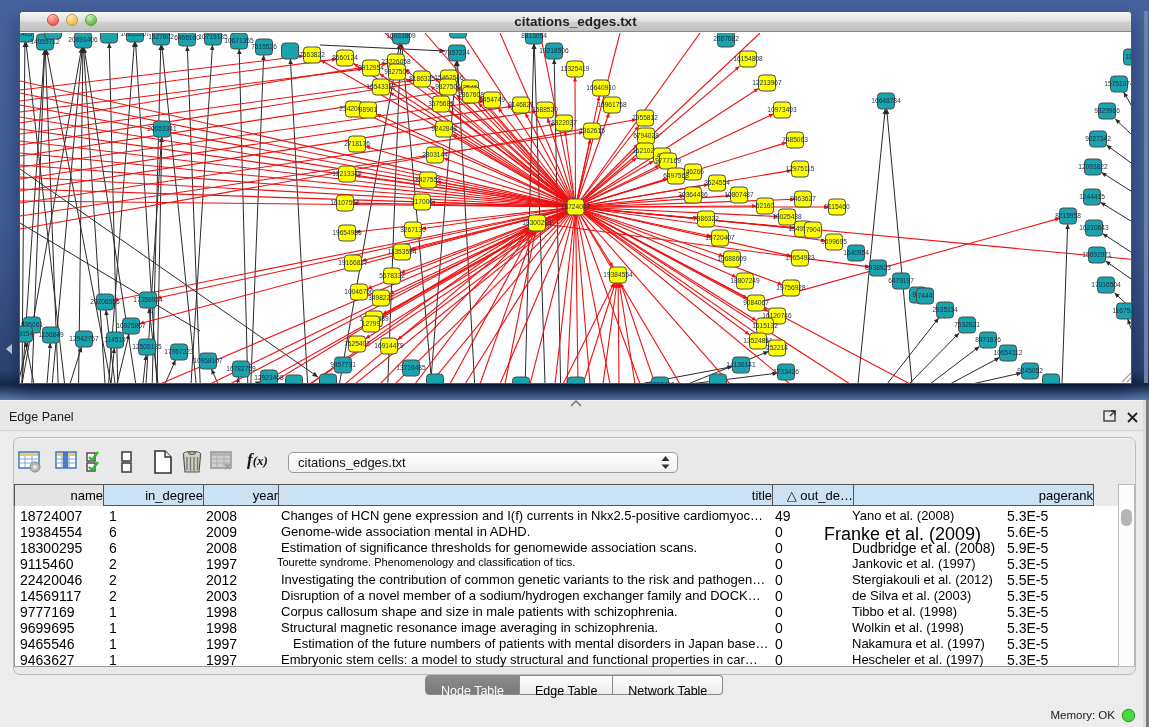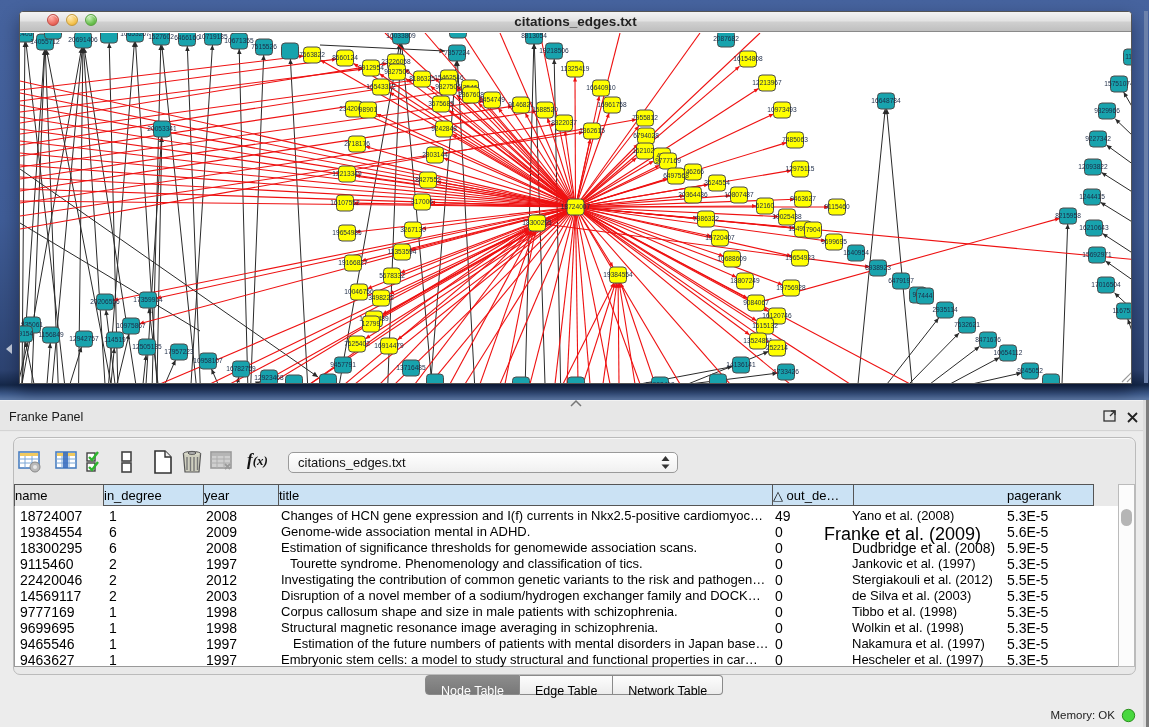--- a/index.html
+++ b/index.html
@@ -15,21 +15,21 @@
 #larr{position:absolute;left:1px;top:344px;width:0;height:0;border:5px solid transparent;border-right:6px solid #c6cede}
 #tpbar{position:absolute;left:0;top:400px;width:1149px;height:31px;background:#e7e7e7;
  border-top:1px solid #f2f2f2;border-bottom:1px solid #d4d4d4;color:#1a1a1a;font-size:12.5px}
 #panel{position:absolute;left:0;top:432px;width:1149px;height:295px;background:#ececec}
 #gbox{position:absolute;left:13px;top:437px;width:1123px;height:238px;background:#e9e9e9;
  border:1px solid #bbb;border-radius:7px;box-shadow:inset 0 1px 0 #f8f8f8}
 #combo{position:absolute;left:288px;top:452px;width:390px;height:21px;background:linear-gradient(#ffffff,#f0f0f0);
  border:1px solid #9a9a9a;border-radius:5px;font-size:13px;color:#111;line-height:19px;padding-left:9px}
 #thead{position:absolute;left:14px;top:484px;width:1080px;height:22px;background:#cbe2f4;border:1px solid #555;border-right:none}
 .hcell{position:absolute;top:0;height:22px;border-right:1px solid #555;color:#000;
- font-size:13px;text-align:left;line-height:21px;overflow:hidden}
+ font-size:13px;text-align:right;line-height:21px;overflow:hidden}
 #tbody{position:absolute;left:14px;top:506px;width:1121px;height:161px;background:#fff;
  border:1px solid #999;border-top:none}
 .trow{position:absolute;left:0;height:16px;width:1149px;font-size:14px;color:#000}
 .trow span{position:absolute;top:1.5px;white-space:nowrap}
 #vsb{position:absolute;left:1118px;top:484px;width:17px;height:183px;background:#fcfcfc;border:1px solid #bbb}
 #vsbthumb{position:absolute;left:2px;top:24px;width:11px;height:17px;background:#b5b5b5;border-radius:6px}
 #tabs{position:absolute;left:425px;top:675px;height:20px;font-size:12.5px}
 .tab{float:left;height:20px;line-height:19px;padding:6px 15px;border:1px solid #8a8a8a;border-left:none;
  background:linear-gradient(#fdfdfd,#ececec);color:#000}
 #status{position:absolute;left:0;top:700px;width:1149px;height:27px;font-size:11.5px;color:#222}
@@ -712,21 +712,21 @@
       </svg>
     </div>
  <div id="tbar">
   <div class="tl" style="left:27px;background:radial-gradient(circle at 35% 30%,#ffb0a8,#ec6a5e 60%,#d24940);border:1px solid #c14a42"></div>
   <div class="tl" style="left:46px;background:radial-gradient(circle at 35% 30%,#ffe9b0,#f5c451 60%,#dfa123);border:1px solid #c79b38"></div>
   <div class="tl" style="left:65px;background:radial-gradient(circle at 35% 30%,#c8f0b8,#6cc251 60%,#4da32f);border:1px solid #58a340"></div>
   <div id="title">citations_edges.txt</div>
  </div>
 </div>
 <div id="tpbar">
-    <span style="position:absolute;left:9px;top:9px">Franke Panel</span>
+    <span style="position:absolute;left:9px;top:9px">Edge Panel</span>
  <svg style="position:absolute;left:1102px;top:6px" width="40" height="18">
   <rect x="2" y="4" width="11" height="10" fill="none" stroke="#333" stroke-width="1.3"></rect>
   <path d="M8 9 l5 -5 M9 4 h4 v4" stroke="#333" stroke-width="1.3" fill="none"></path>
   <path d="M26 6 l9 9 M35 6 l-9 9" stroke="#222" stroke-width="1.8"></path>
  </svg>
 </div>
 <div id="panel"></div>
 <div style="position:absolute;left:1143px;top:400px;width:3px;height:327px;background:#dcdcdc"></div>
 <div style="position:absolute;left:1146px;top:400px;width:3px;height:327px;background:#7d7d7d"></div>
 <svg style="position:absolute;left:569px;top:399px" width="14" height="8">
@@ -812,21 +812,21 @@
     <span style="left:206px">2008</span>
     <span style="left:281px;font-size:13px">Estimation of significance thresholds for genomewide association scans.</span>
     <span style="left:775px">0</span>
     <span style="left:852px;font-size:14px">Dudbridge et al. (2008)</span>
     <span style="left:1007px">5.9E-5</span>
   </div>
 <div class="trow" style="top:554px">
     <span style="left:20px">9115460</span>
     <span style="left:109px">2</span>
     <span style="left:206px">1997</span>
-    <span style="left:290px;font-size:13px">Tourette syndrome. Phenomenology and classification of tics.</span>
+    <span style="left:277px;font-size:11px">Tourette syndrome. Phenomenology and classification of tics.</span>
     <span style="left:775px">0</span>
     <span style="left:852px;font-size:13px">Jankovic et al. (1997)</span>
     <span style="left:1007px">5.3E-5</span>
   </div>
 <div class="trow" style="top:570px">
     <span style="left:20px">22420046</span>
     <span style="left:109px">2</span>
     <span style="left:206px">2012</span>
     <span style="left:281px;font-size:13px">Investigating the contribution of common genetic variants to the risk and pathogen…</span>
     <span style="left:775px">0</span>

